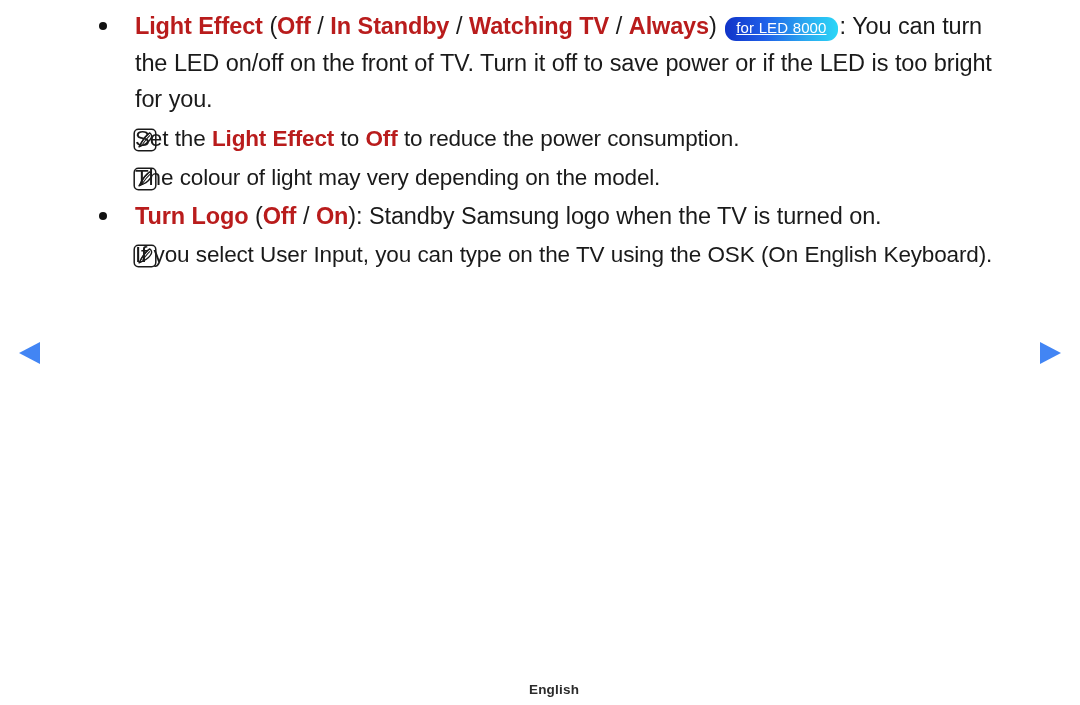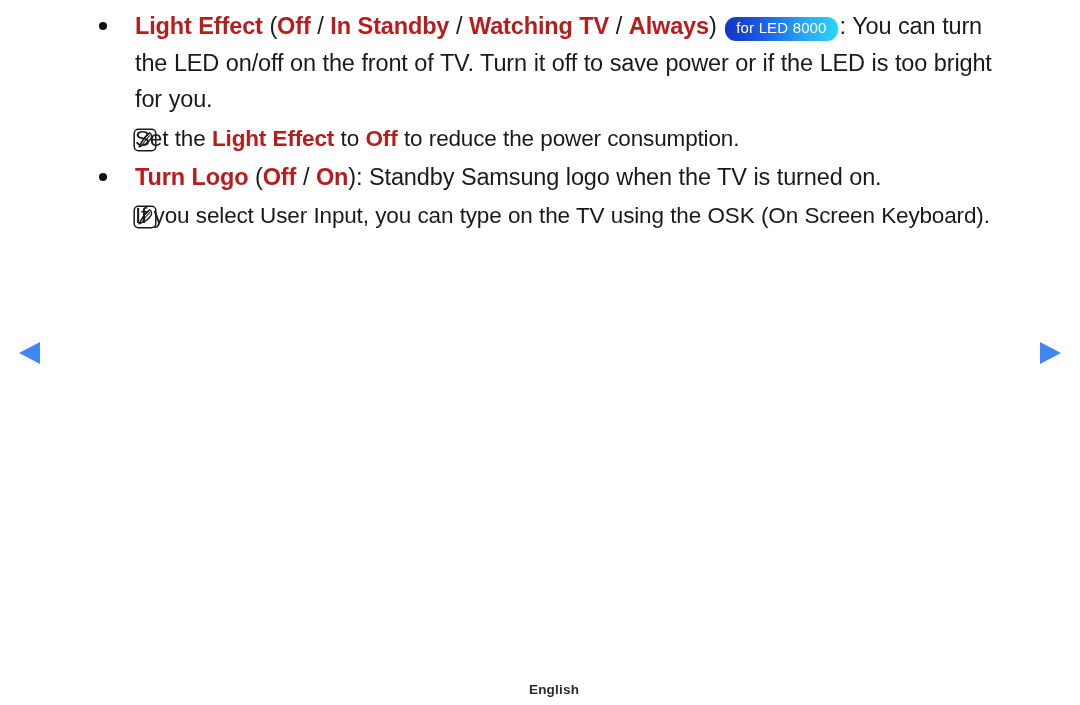--- a/index.html
+++ b/index.html
@@ -94,20 +94,21 @@
     padding: 1px 11px 3px 11px;
     border-radius: 11px;
     background: linear-gradient(to right, #1033c8 0%, #1f5fe8 35%, #2aaaf0 72%, #2ad6f7 100%);
     color: #ffffff;
     font-size: 15px;
     line-height: 20px;
     font-weight: normal;
     letter-spacing: 0.1px;
     margin: 0 2px;
     white-space: nowrap;
+    text-decoration: underline;
   }
 
   
   .nav-arrow {
     position: absolute;
     top: 338px;
     width: 30px;
     height: 30px;
     cursor: pointer;
   }
@@ -148,39 +149,53 @@
               <rect x="1.2" y="1.2" width="21.6" height="21.6" rx="4.2" ry="4.2" fill="none" stroke="#1a1a1a" stroke-width="1.5"></rect>
               <path d="M16.6 4.9 C14.0 6.9 10.4 11.1 8.3 14.8 L6.0 18.8 L10.3 17.0 C13.8 15.4 16.9 12.6 18.3 9.6 C19.1 7.9 18.3 5.7 16.6 4.9 Z" fill="none" stroke="#1a1a1a" stroke-width="1.35" stroke-linejoin="round"></path>
               <path d="M14.9 6.0 C12.6 8.2 9.6 12.0 7.6 15.7" fill="none" stroke="#1a1a1a" stroke-width="1.05"></path>
               <path d="M16.9 7.4 C14.6 9.6 11.6 13.2 9.4 16.5" fill="none" stroke="#1a1a1a" stroke-width="1.05"></path>
               <path d="M6.0 18.8 C7.0 17.9 8.6 17.4 10.3 17.0" fill="none" stroke="#1a1a1a" stroke-width="1.05"></path>
             </svg>
           </span>
         </div>
         <div class="body-text sub"><span>Set the </span><span class="em">Light Effect</span><span> to </span><span class="em">Off</span><span> to reduce the power consumption.</span></div>
       </div>
-      <div class="block bullet-block">
-        <div class="marker">
-          <span class="dot"></span>
-        </div>
-        <div class="body-text"><span class="em">Turn Logo</span><span> (</span><span class="em">Off</span><span> / </span><span class="em">On</span><span>): Standby Samsung logo when the TV is turned on.</span></div>
-      </div>
       <div class="block note-block">
         <div class="marker">
           <span class="note-icon">
             <svg width="24" height="24" viewBox="0 0 24 24" aria-hidden="true">
               <rect x="1.2" y="1.2" width="21.6" height="21.6" rx="4.2" ry="4.2" fill="none" stroke="#1a1a1a" stroke-width="1.5"></rect>
               <path d="M16.6 4.9 C14.0 6.9 10.4 11.1 8.3 14.8 L6.0 18.8 L10.3 17.0 C13.8 15.4 16.9 12.6 18.3 9.6 C19.1 7.9 18.3 5.7 16.6 4.9 Z" fill="none" stroke="#1a1a1a" stroke-width="1.35" stroke-linejoin="round"></path>
               <path d="M14.9 6.0 C12.6 8.2 9.6 12.0 7.6 15.7" fill="none" stroke="#1a1a1a" stroke-width="1.05"></path>
               <path d="M16.9 7.4 C14.6 9.6 11.6 13.2 9.4 16.5" fill="none" stroke="#1a1a1a" stroke-width="1.05"></path>
               <path d="M6.0 18.8 C7.0 17.9 8.6 17.4 10.3 17.0" fill="none" stroke="#1a1a1a" stroke-width="1.05"></path>
             </svg>
           </span>
         </div>
-        <div class="body-text sub"><span>If you select User Input, you can type on the TV using the OSK (On Screen Keyboard).</span></div>
+        <div class="body-text sub"><span>The colour of light may very depending on the model.</span></div>
+      </div>
+      <div class="block bullet-block">
+        <div class="marker">
+          <span class="dot"></span>
+        </div>
+        <div class="body-text"><span class="em">Turn Logo</span><span> (</span><span class="em">Off</span><span> / </span><span class="em">On</span><span>): Standby Samsung logo when the TV is turned on.</span></div>
+      </div>
+      <div class="block note-block">
+        <div class="marker">
+          <span class="note-icon">
+            <svg width="24" height="24" viewBox="0 0 24 24" aria-hidden="true">
+              <rect x="1.2" y="1.2" width="21.6" height="21.6" rx="4.2" ry="4.2" fill="none" stroke="#1a1a1a" stroke-width="1.5"></rect>
+              <path d="M16.6 4.9 C14.0 6.9 10.4 11.1 8.3 14.8 L6.0 18.8 L10.3 17.0 C13.8 15.4 16.9 12.6 18.3 9.6 C19.1 7.9 18.3 5.7 16.6 4.9 Z" fill="none" stroke="#1a1a1a" stroke-width="1.35" stroke-linejoin="round"></path>
+              <path d="M14.9 6.0 C12.6 8.2 9.6 12.0 7.6 15.7" fill="none" stroke="#1a1a1a" stroke-width="1.05"></path>
+              <path d="M16.9 7.4 C14.6 9.6 11.6 13.2 9.4 16.5" fill="none" stroke="#1a1a1a" stroke-width="1.05"></path>
+              <path d="M6.0 18.8 C7.0 17.9 8.6 17.4 10.3 17.0" fill="none" stroke="#1a1a1a" stroke-width="1.05"></path>
+            </svg>
+          </span>
+        </div>
+        <div class="body-text sub"><span>If you select User Input, you can type on the TV using the OSK (On English Keyboard).</span></div>
       </div>
     </div>
 
   <div class="nav-arrow" id="nav-prev">
     <span>
       <svg width="30" height="30" viewBox="0 0 30 30" aria-hidden="true">
         <polygon points="24,4 24,26 3,15" fill="#4285f4"></polygon>
       </svg>
     </span>
   </div>

